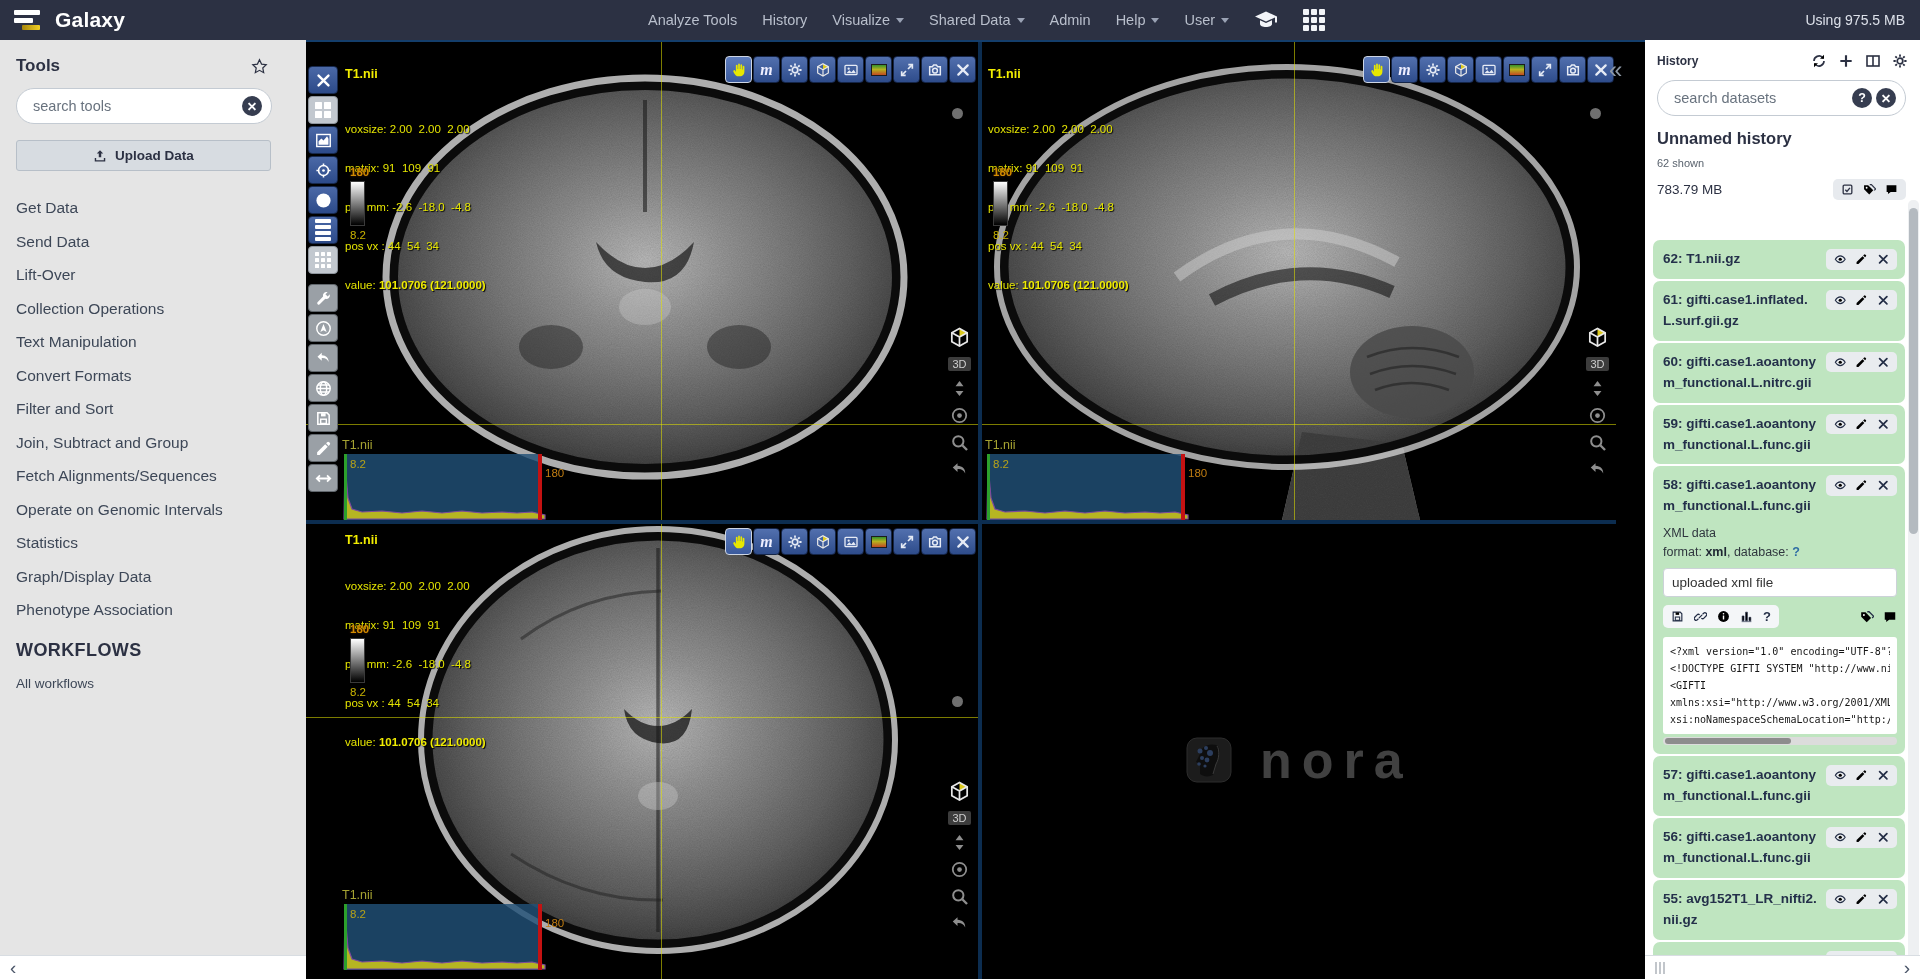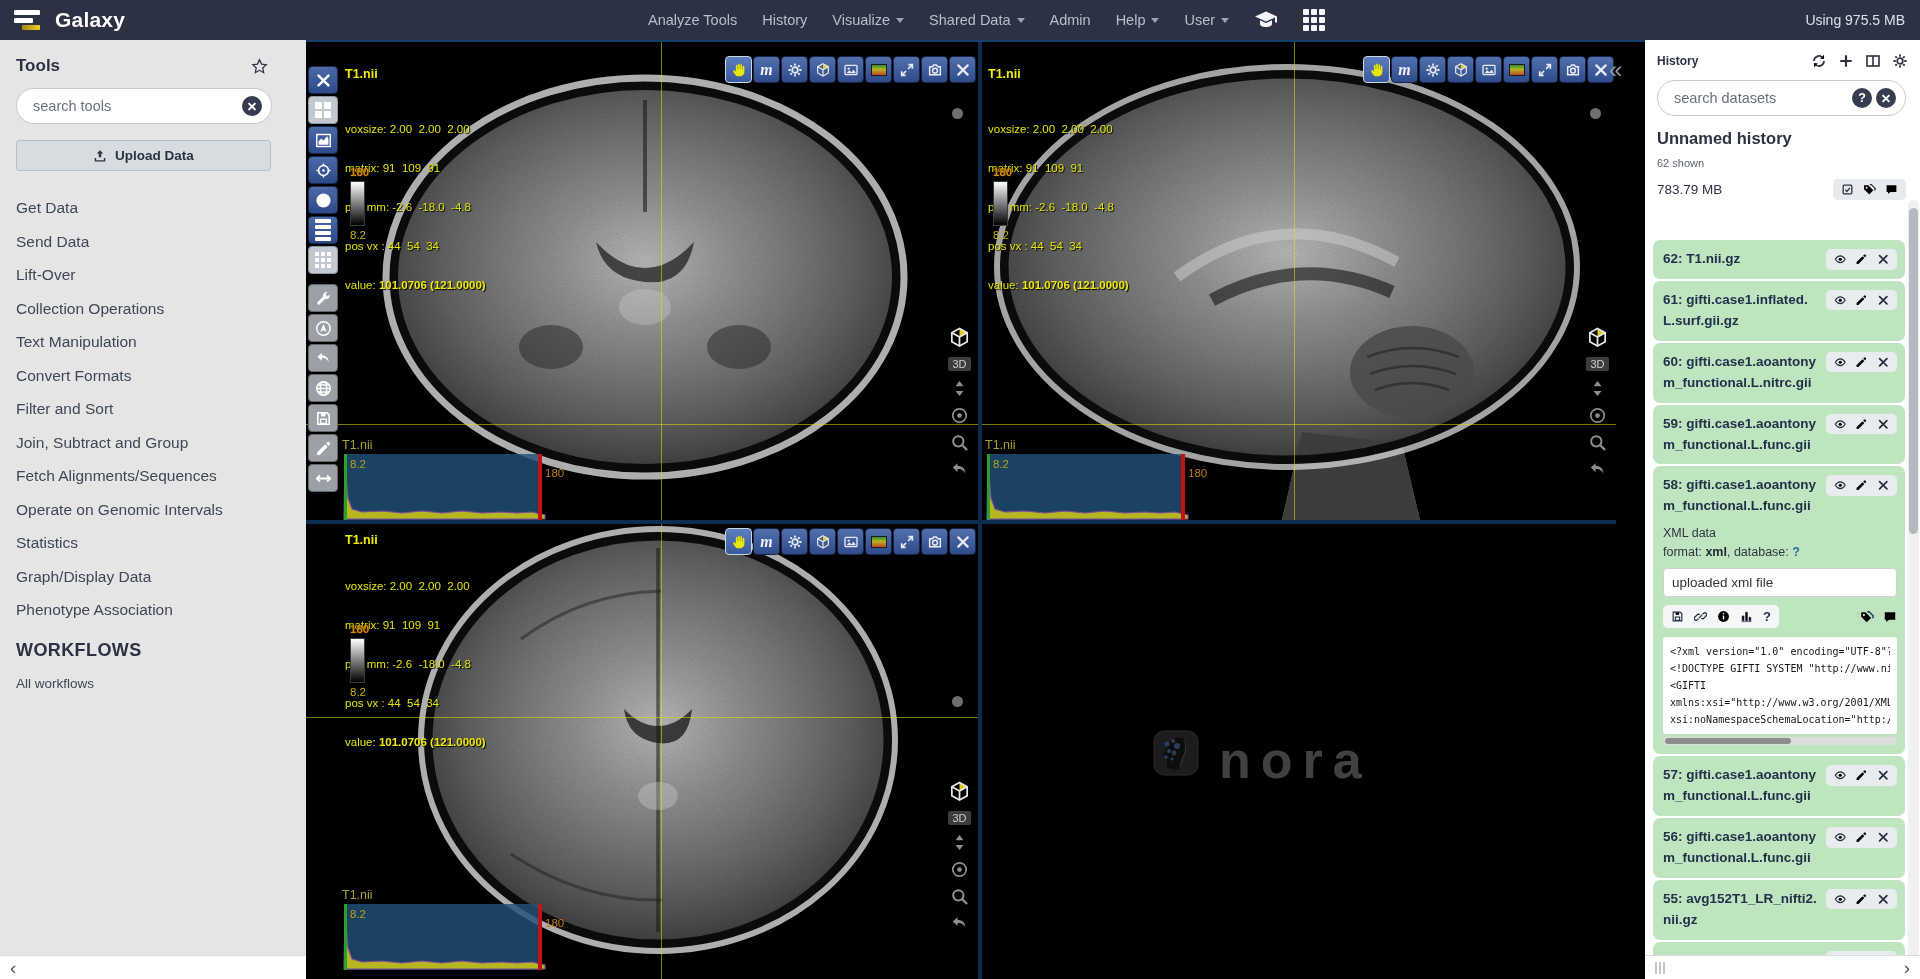--- a/index.html
+++ b/index.html
@@ -127,21 +127,21 @@
   .vtb.light{background:#c2c8cf;border-color:#8f969e}
   .vtb.gray{background:#9aa0a6;border-color:#61676d}
   .vtb.gap{margin-top:8px}
   .grid-ic{display:grid;gap:2px}
   .g2{grid-template-columns:repeat(2,7px);grid-template-rows:repeat(2,7px)}
   .g3{grid-template-columns:repeat(3,4.5px);grid-template-rows:repeat(3,4.5px);gap:1.5px}
   .grid-ic i{background:#fff;border-radius:.5px}
   .list-ic{display:flex;flex-direction:column;gap:2.5px}
   .list-ic i{display:block;width:16px;height:3.5px;background:#fff;border-radius:1px}
 
-  .nora{position:absolute;left:171px;top:206px;display:flex;align-items:flex-start;gap:20px;z-index:4}
+  .nora{position:absolute;left:204px;top:206px;display:flex;align-items:center;gap:28px;z-index:4}
   .nora-text{font-size:52px;font-weight:bold;color:#414141;letter-spacing:10px}
 
   
   .history{position:absolute;top:40px;right:0;width:275px;bottom:24px;background:#fff;z-index:50;
     padding:13px 12px 0 12px;color:#2c3143}
   .hist-head{display:flex;align-items:center;justify-content:space-between}
   .hist-title{font-size:12px;font-weight:bold}
   .hist-head-icons{display:flex;gap:11px}
   .hist-head-icons svg{width:16px;height:16px}
   .history .search-wrap{margin:11px 2px 8px 0}

